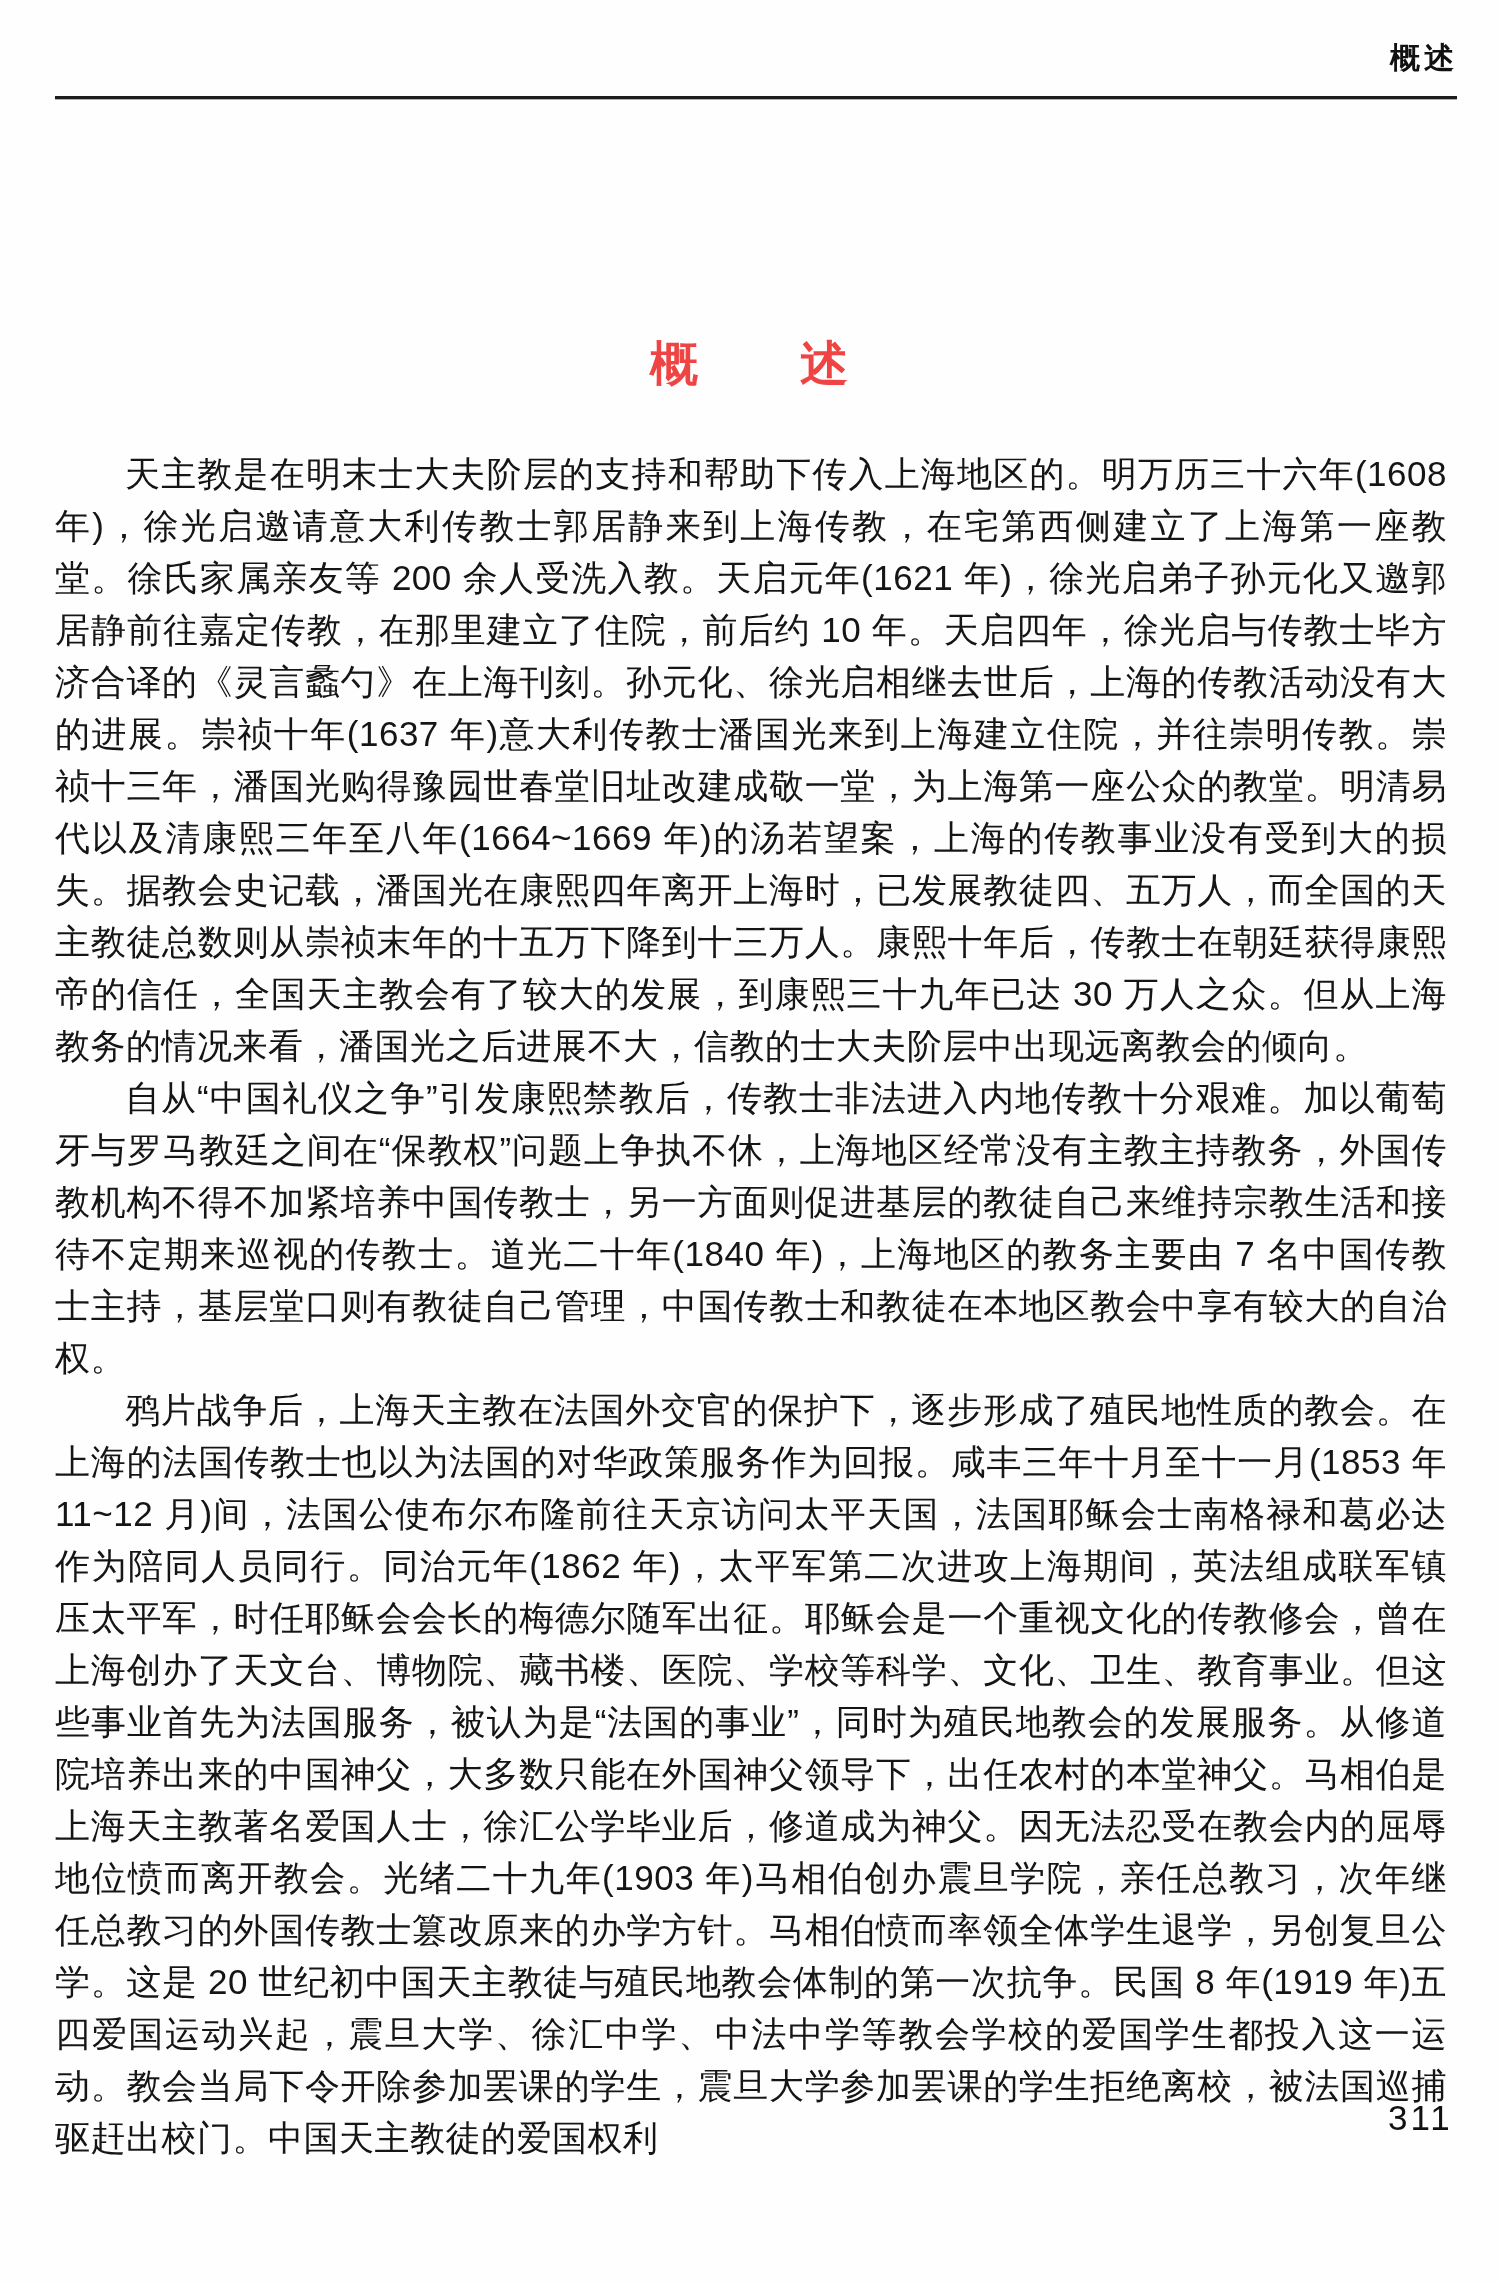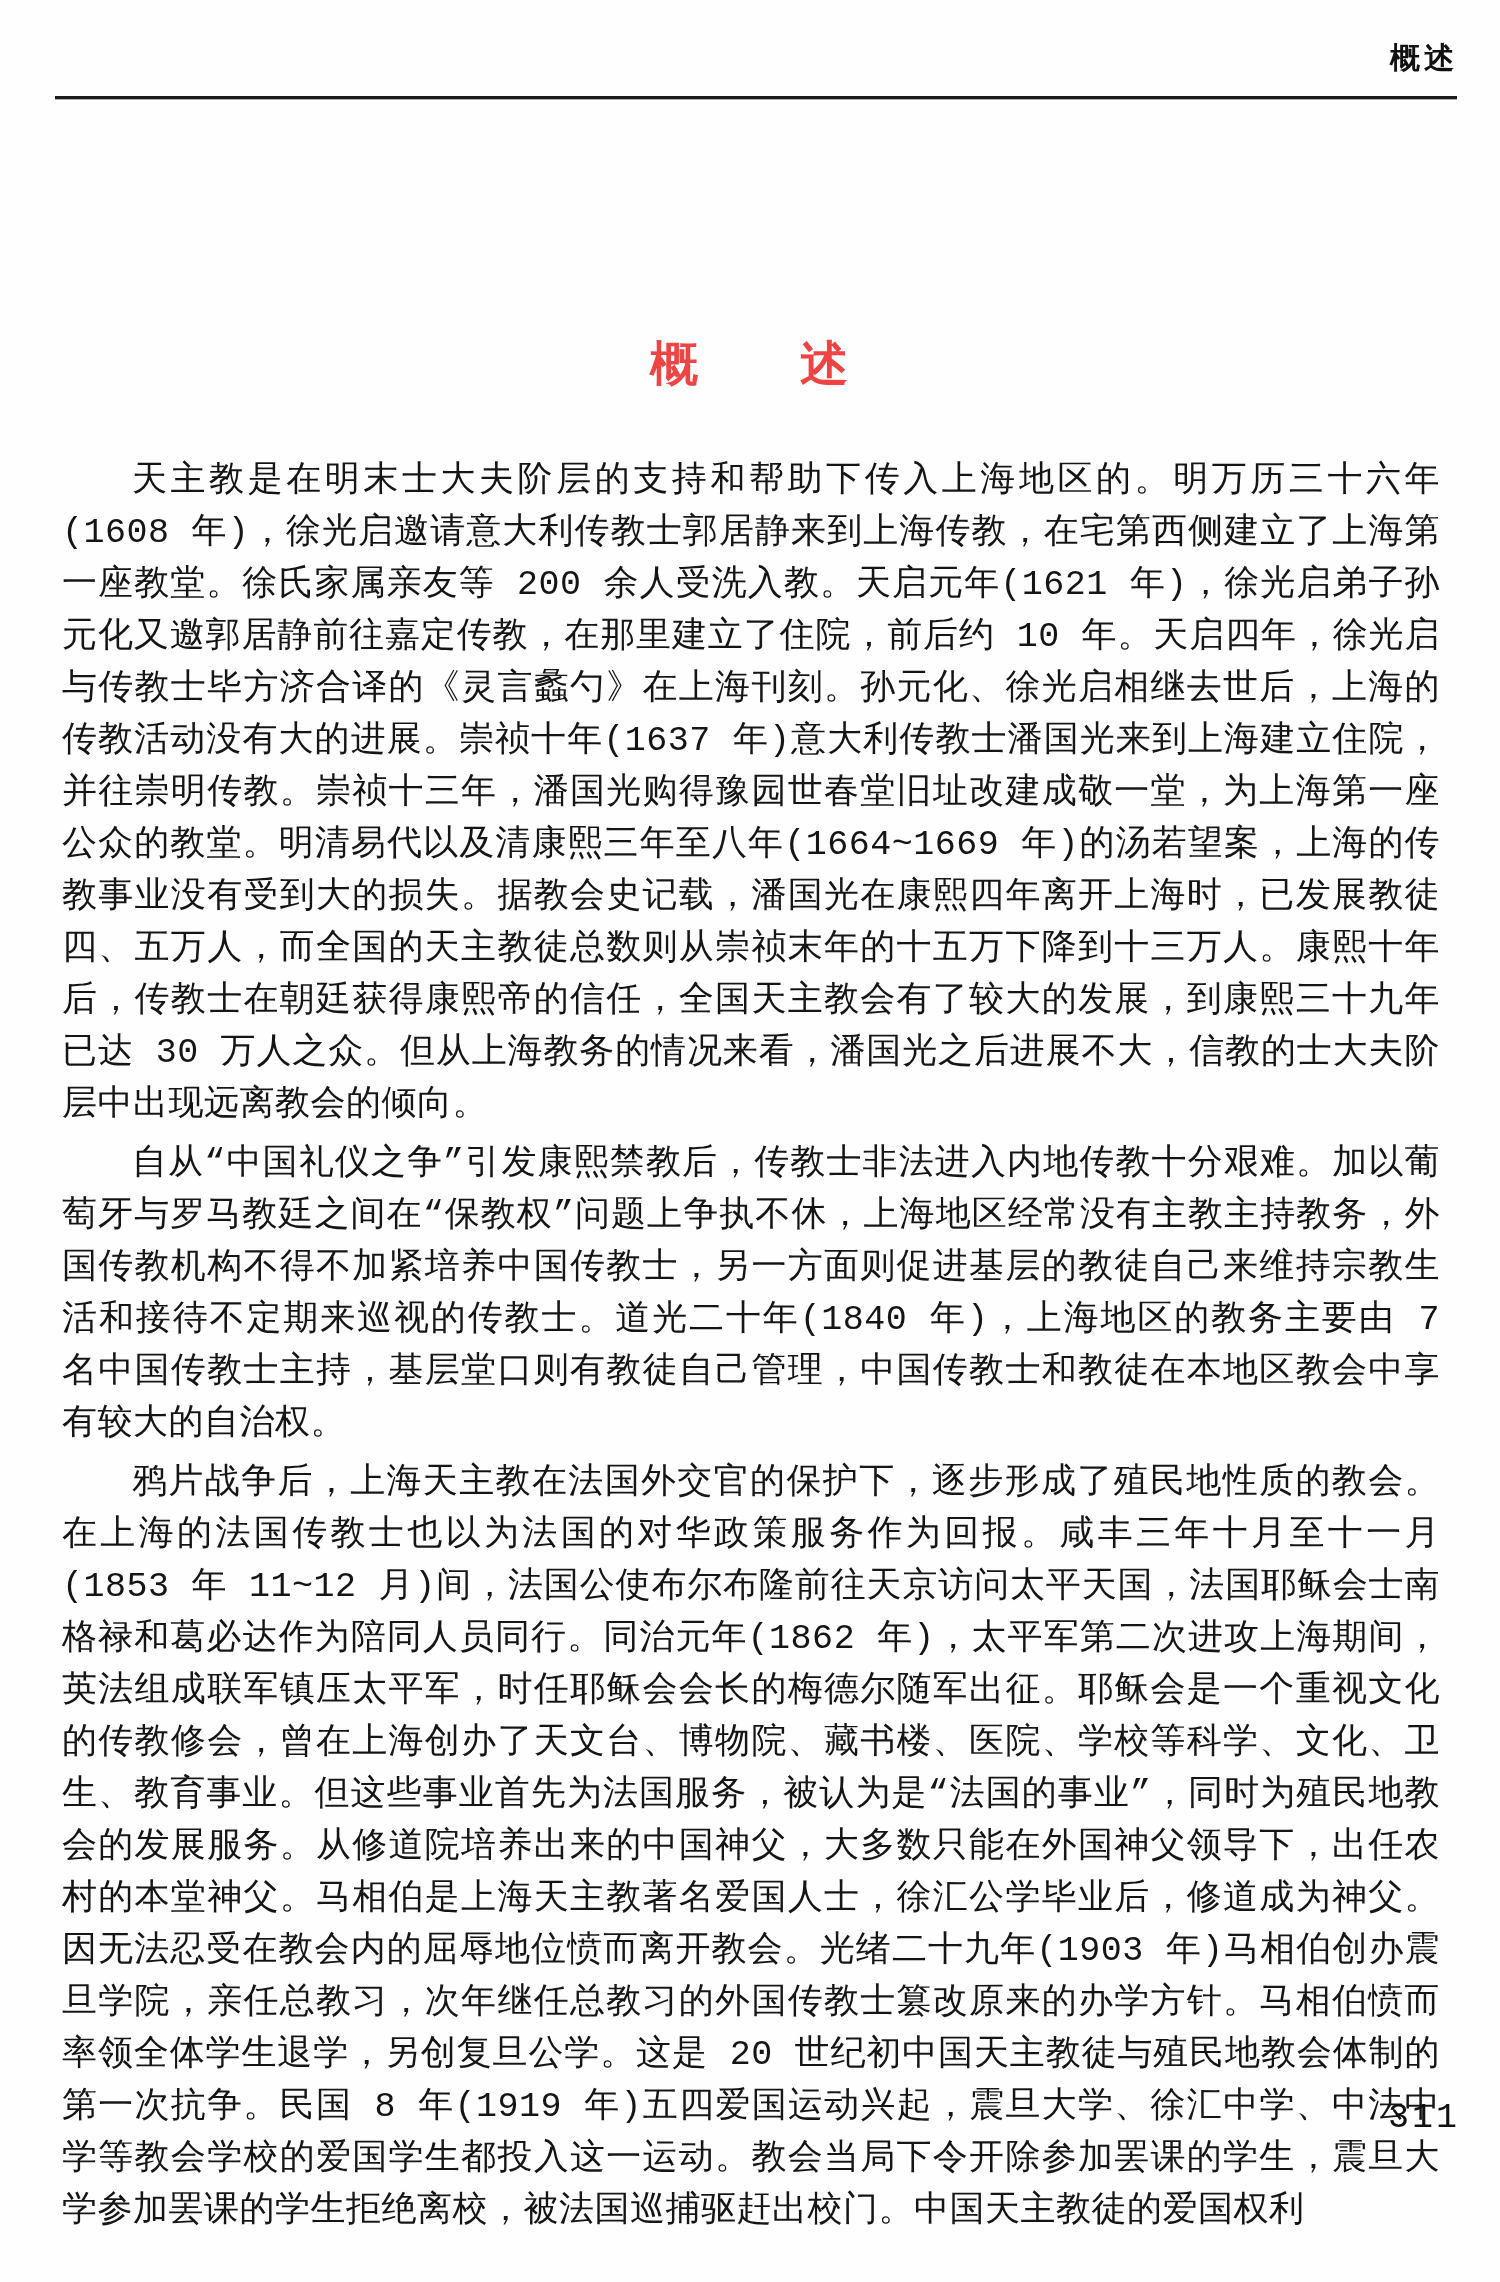--- a/index.html
+++ b/index.html
@@ -8,21 +8,21 @@
     padding: 0;
     background: #e8e8e8;
   }
   .page {
     position: relative;
     width: 1500px;
     height: 2282px;
     margin: 0 auto;
     background: #fefefe;
     color: #141414;
-    font-family: Liberation Mono, monospace;
+    font-family: Liberation Sans, sans-serif;
     overflow: hidden;
   }
   .running-header {
     position: absolute;
     top: 38px;
     right: 42px;
     font-size: 30px;
     font-weight: bold;
     letter-spacing: 4px;
     color: #111;
@@ -54,21 +54,21 @@
     top: 448px;
     left: 55px;
     width: 1392px;
     font-size: 35px;
     line-height: 52px;
     text-align: justify;
     letter-spacing: 0.5px;
     color: #151515;
   }
   .body-text p {
-    margin: 7px;
+    margin: 0;
     padding: 0;
     text-indent: 2em;
   }
   .page-number {
     position: absolute;
     top: 2098px;
     left: 1388px;
     font-size: 35px;
     letter-spacing: 3px;
     color: #111;

